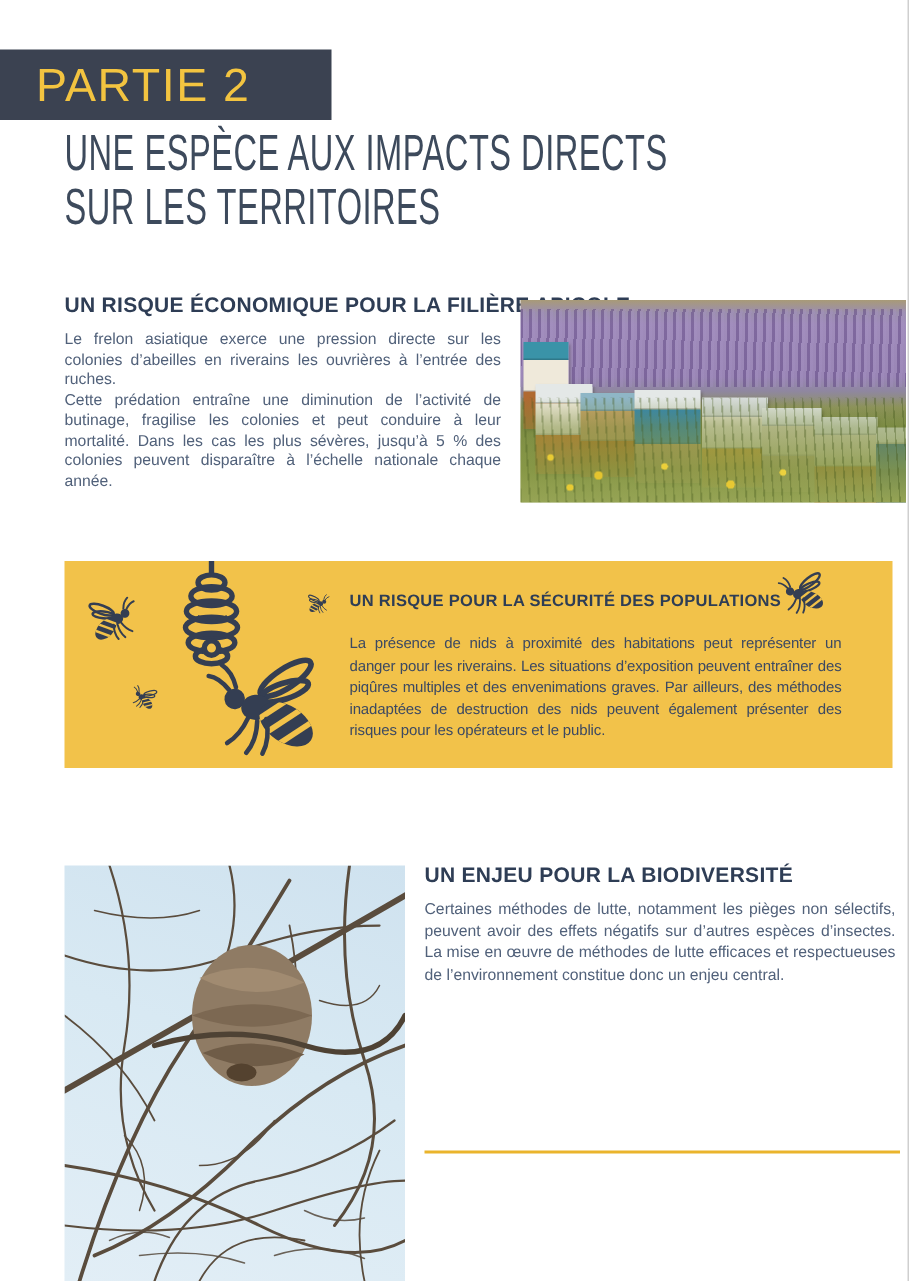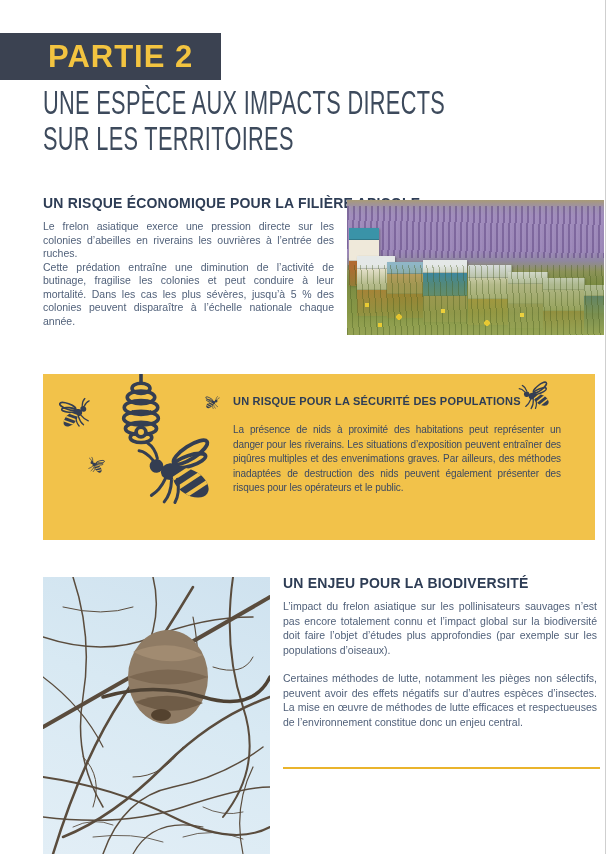--- a/index.html
+++ b/index.html
@@ -8,21 +8,21 @@
     background:#ffffff;font-family:"Liberation Sans",sans-serif;
   }
   
   .page-edge{position:absolute;left:605px;top:0;width:1px;height:854px;background:#cfcfcf;}
   
   .part-banner{
     position:absolute;left:0;top:33px;width:221px;height:47px;
     background:#3b4251;display:flex;align-items:center;
   }
   .part-banner span{
-    margin-left:48px;font-size:31px;font-weight:bold;letter-spacing:1px;
+    margin-left:24px;font-size:31px;font-weight:normal;letter-spacing:1px;
     color:#f3c440;white-space:nowrap;
   }
   .doc-title{position:absolute;left:43px;top:84px;color:#3d4a5c;}
   .doc-title .tl{
     display:block;height:36px;line-height:36px;white-space:nowrap;
   }
   .doc-title .tl span{
     display:inline-block;transform:scaleX(0.64);transform-origin:0 50%;
     font-size:34px;font-weight:normal;letter-spacing:0.5px;
   }
@@ -58,21 +58,21 @@
       radial-gradient(circle 4px at 96px 46px,#eccf3a 55%,rgba(0,0,0,0) 60%),
       radial-gradient(circle 5px at 140px 58px,#e7c833 55%,rgba(0,0,0,0) 60%),
       radial-gradient(circle 4px at 175px 50px,#ecd13e 55%,rgba(0,0,0,0) 60%),
       radial-gradient(circle 4px at 33px 60px,#e9cb33 55%,rgba(0,0,0,0) 60%),
       repeating-linear-gradient(86deg,rgba(70,90,30,0.38) 0 1px,rgba(0,0,0,0) 1px 6px),
       linear-gradient(180deg,rgba(0,0,0,0) 0%,rgba(122,140,60,0.5) 28%,
         rgba(134,150,68,0.85) 68%,#96a455 100%);
   }
   
   .safety-box{
-    position:absolute;left:43px;top:374px;width:552px;height:166px;
+    position:absolute;left:43px;top:374px;width:552px;height:138px;
     background:#f2c24a;
   }
   .safety-heading{
     position:absolute;left:190px;top:21px;font-size:11px;font-weight:bold;
     color:#2e3d55;letter-spacing:0.2px;white-space:nowrap;
   }
   .safety-body{
     position:absolute;left:190px;top:49px;width:328px;font-size:10px;
     line-height:14.5px;letter-spacing:-0.1px;color:#3c4962;text-align:justify;
   }
@@ -248,18 +248,17 @@
         <path d="M50,260 Q90,255 120,265"></path>
           <path d="M140,260 Q170,250 200,262"></path>
         <path d="M30,250 Q50,240 70,248"></path>
           <path d="M160,230 Q180,240 200,235"></path>
       </g>
     </svg>
   </div>
 
   <div class="sec-heading bio-heading">UN ENJEU POUR LA BIODIVERSITÉ</div>
   <div class="body-col bio-body">
-    <p>L’impact du frelon asiatique sur les pollinisateurs sauvages n’est pas encore totalement connu et l’impact global sur la biodiversité doit faire l’objet d’études plus approfondies (par exemple sur les populations d’oiseaux).</p>
     <p>Certaines méthodes de lutte, notamment les pièges non sélectifs, peuvent avoir des effets négatifs sur d’autres espèces d’insectes. La mise en œuvre de méthodes de lutte efficaces et respectueuses de l’environnement constitue donc un enjeu central.</p>
   </div>
 
   <div class="divider"></div>
 </div>
 
 </body></html>

